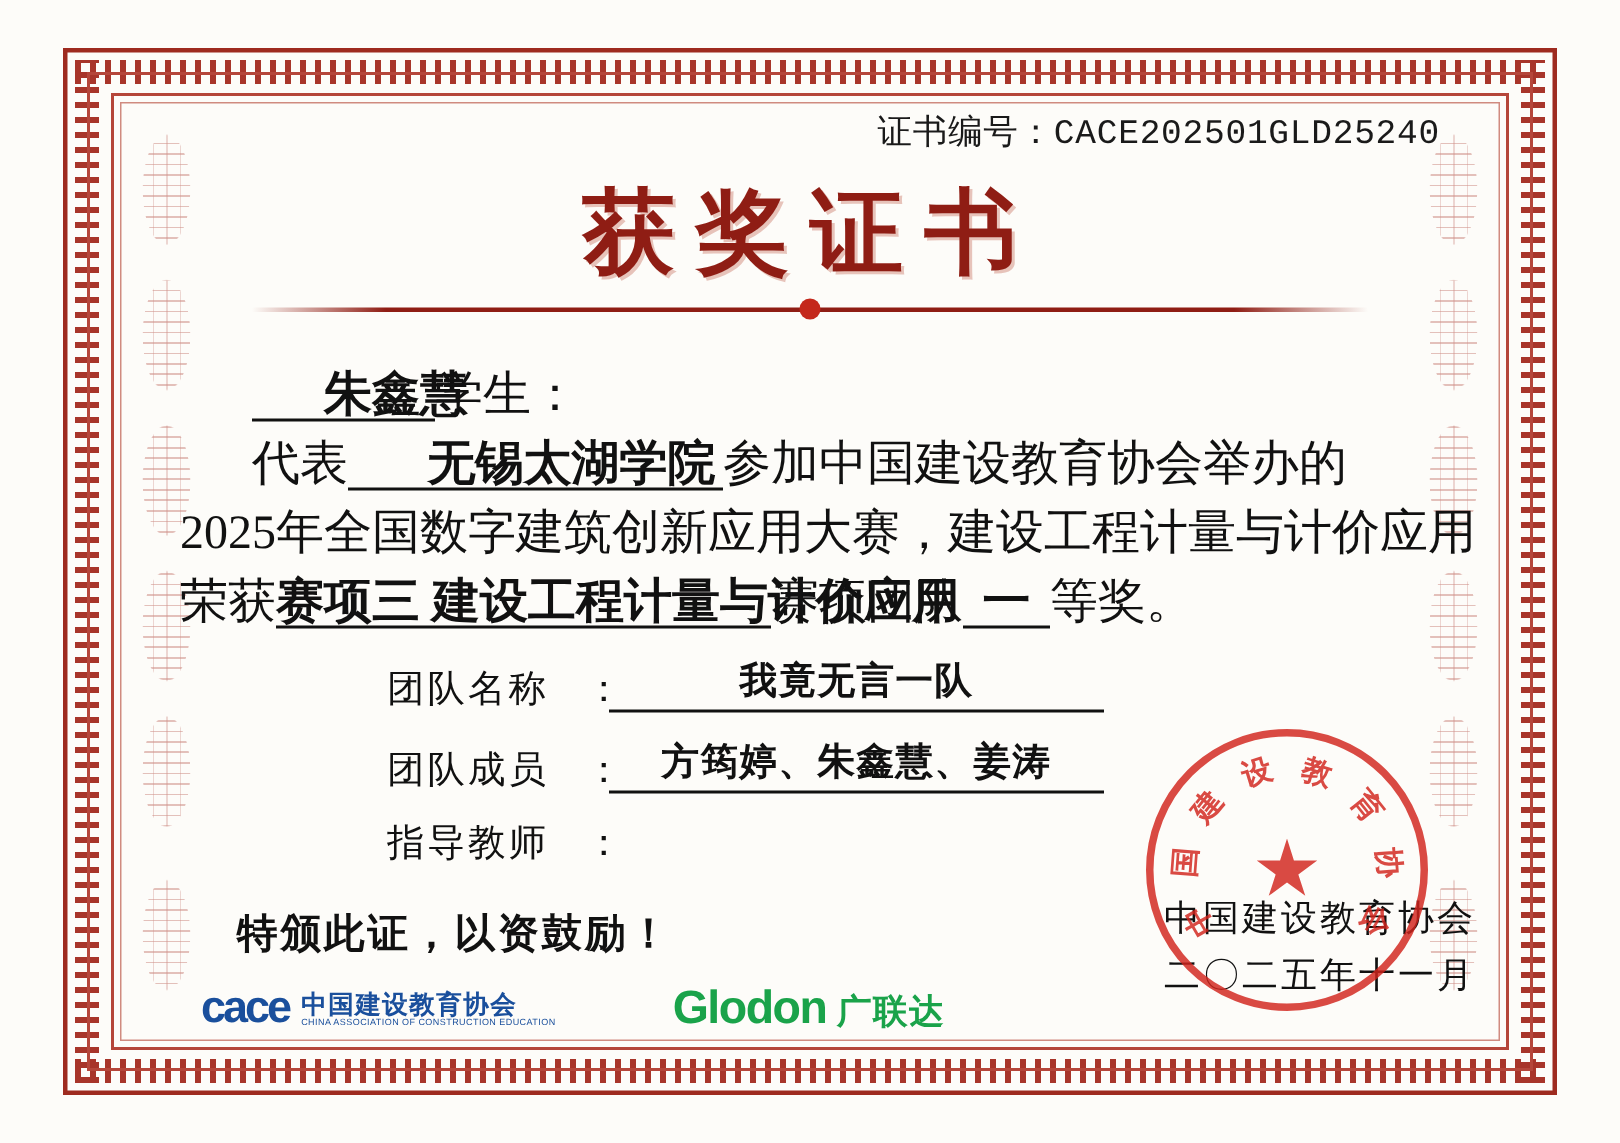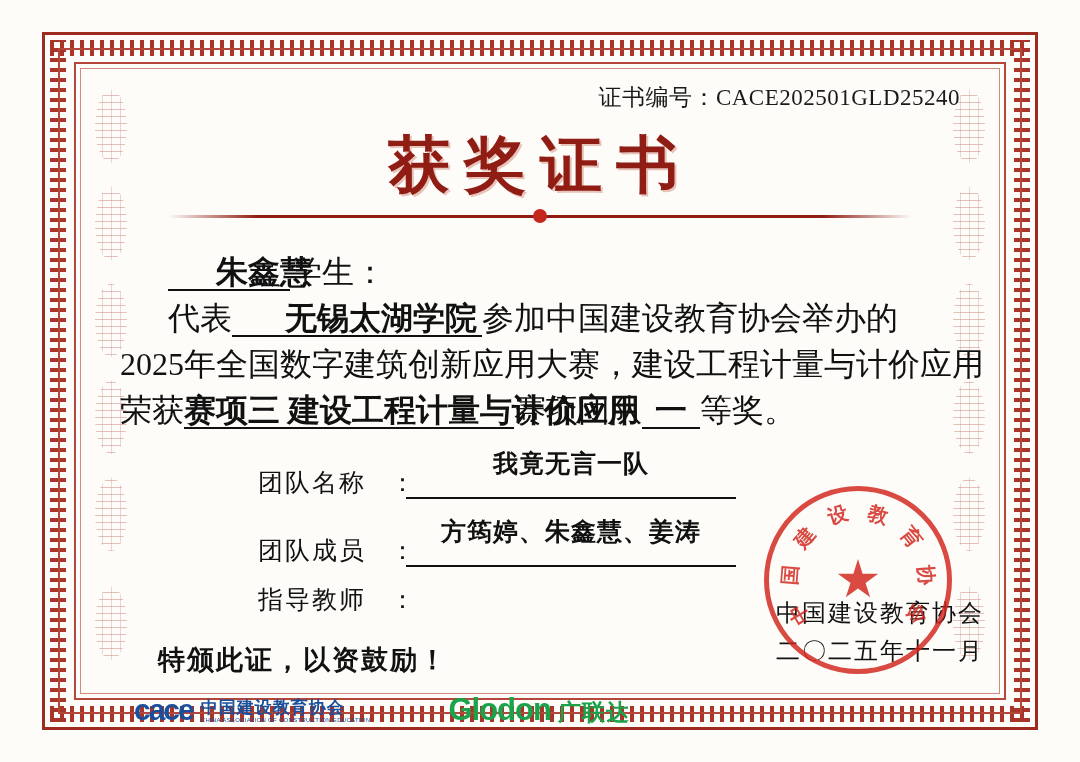--- a/index.html
+++ b/index.html
@@ -95,22 +95,22 @@
   .content {
     position: absolute;
     left: 120px; right: 120px; top: 70px; bottom: 80px;
   }
 
   .cert-number {
     text-align: right;
     font-size: 23px;
     letter-spacing: .5px;
     color: #1a1a1a;
-    margin-top: 12px;
-    font-family: Liberation Serif, serif;
+    margin-top: 2px;
+    font-family: Liberation Mono, monospace;
   }
 
   .title {
     text-align: center;
     margin-top: 10px;
     font-size: 62px;
     font-weight: bold;
     letter-spacing: 14px;
     color: #8f1d14;
     text-shadow: 2px 2px 0 rgba(190,90,70,.35);
@@ -175,21 +175,21 @@
   .field-label {
     width: 132px;
     letter-spacing: 2px;
   }
   .field-colon { width: 16px; }
   .field-value {
     width: 330px;
     border-bottom: 2px solid #111;
     text-align: center;
     font-weight: bold;
-    padding-bottom: 17px;
+    padding-bottom: 3px;
     letter-spacing: 1px;
   }
 
   .closing {
     margin-top: 26px;
     font-size: 27px;
     font-weight: bold;
     letter-spacing: 2px;
     color: #111;
     padding-left: 38px;

